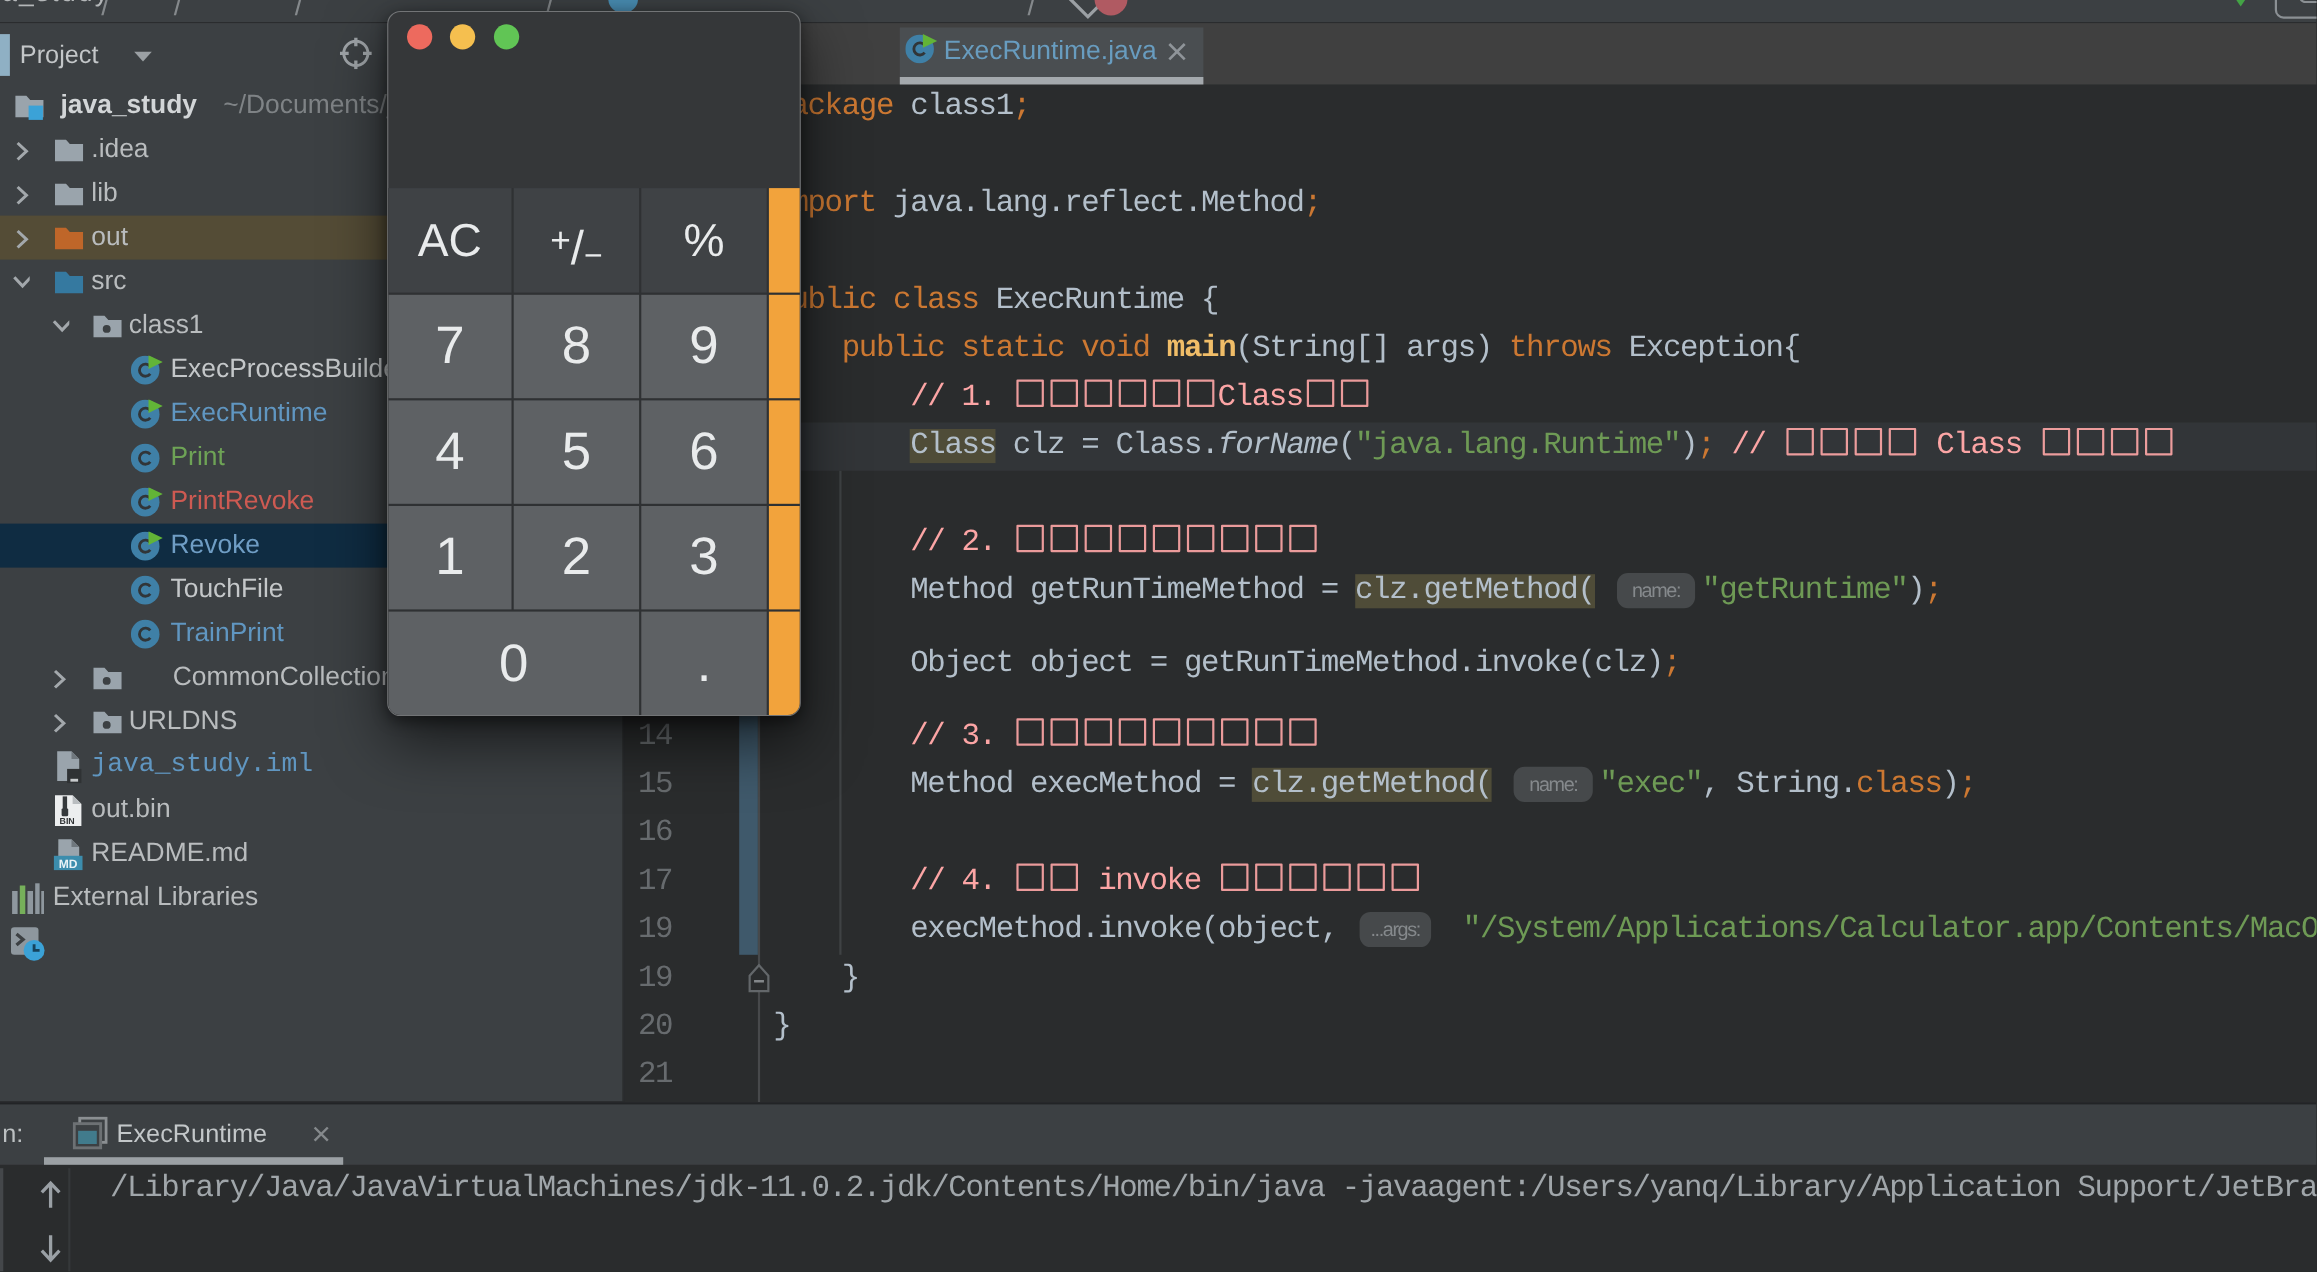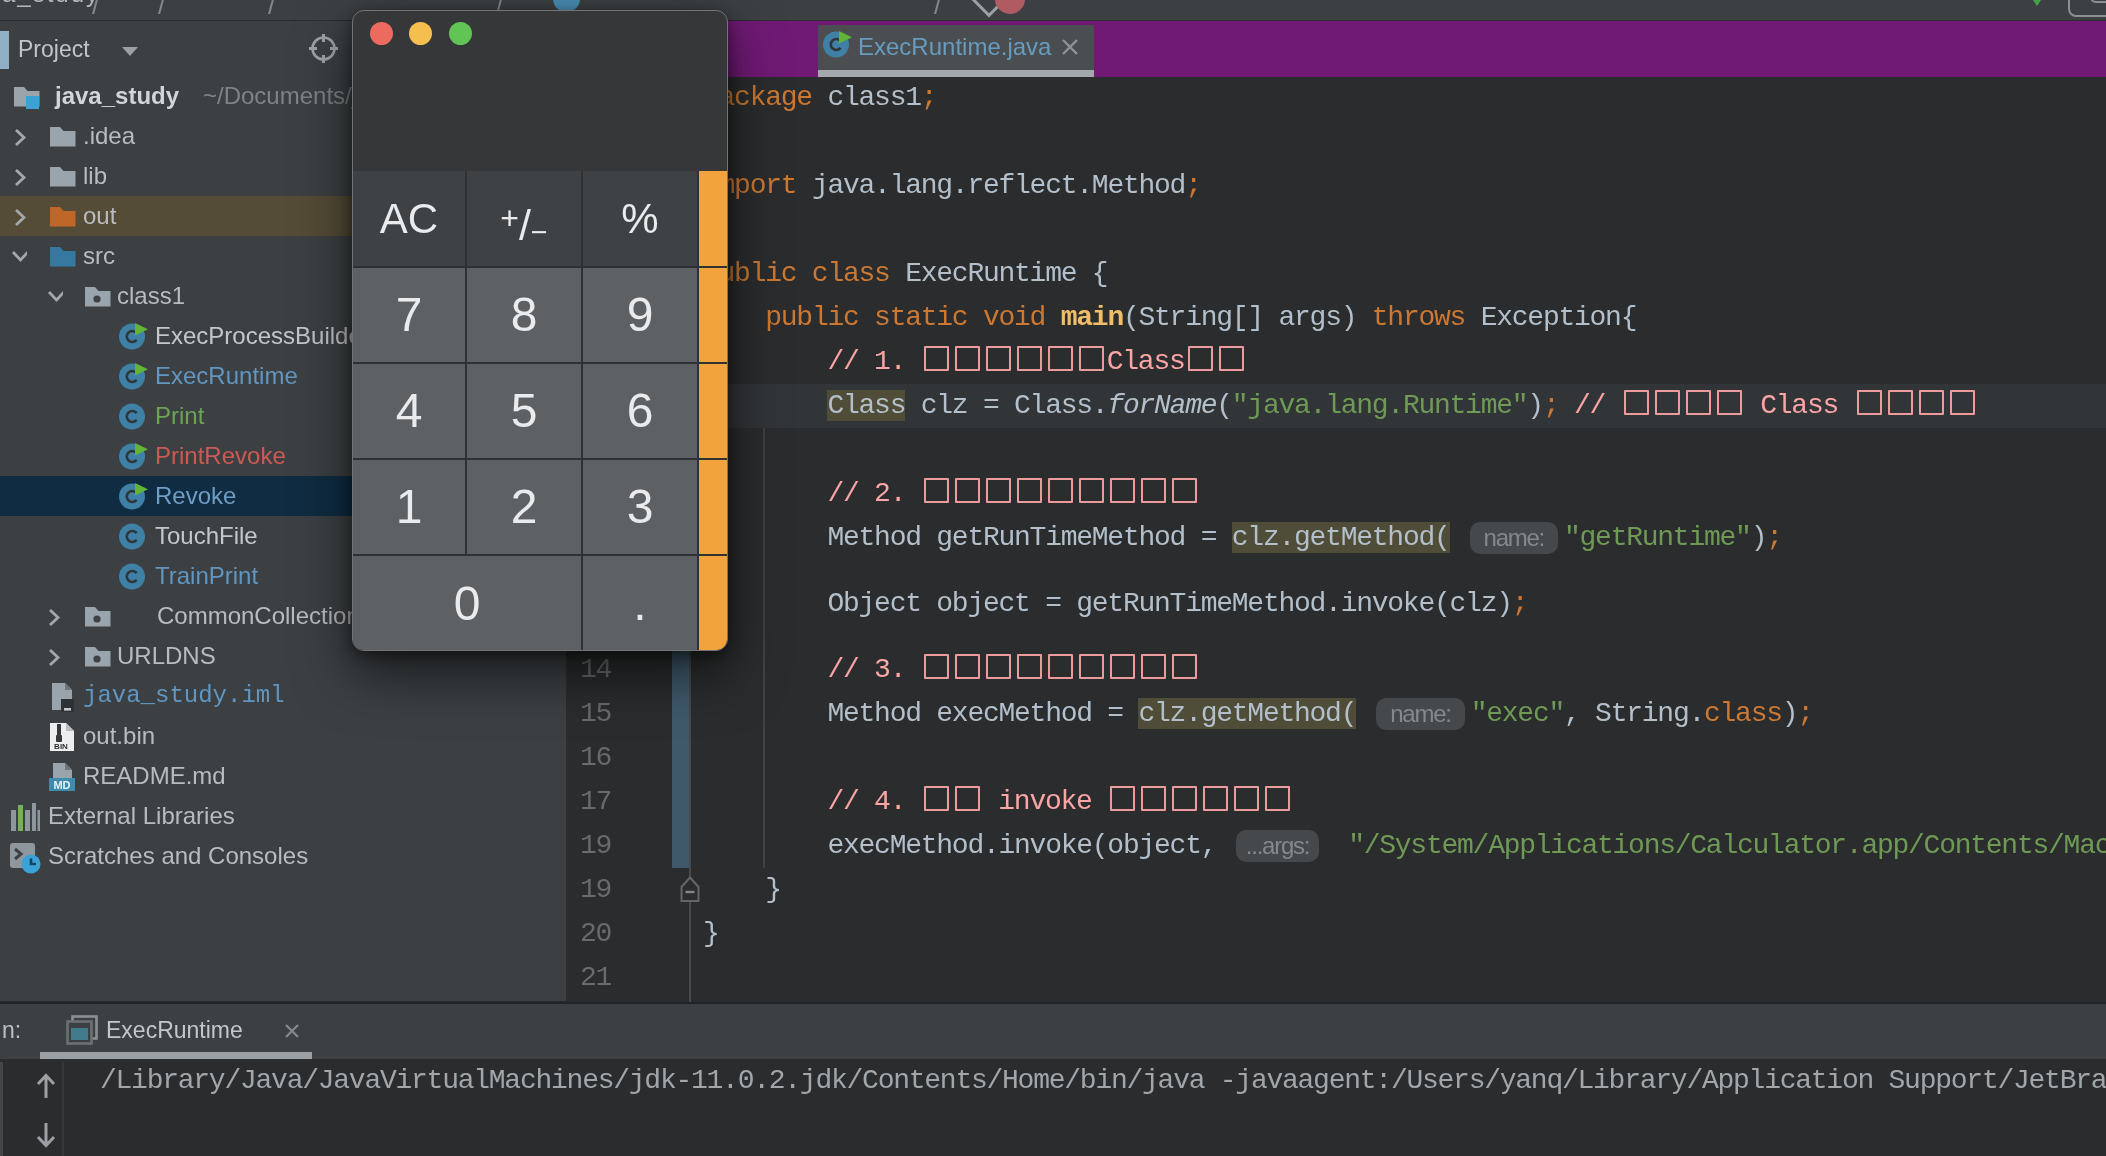--- a/index.html
+++ b/index.html
@@ -3,40 +3,40 @@
 <meta charset="utf-8">
 <style>
   html,body{margin:0;padding:0;}
   body{width:2106px;height:1156px;position:relative;overflow:hidden;background:#2a2c2d;
        font-family:"Liberation Sans",sans-serif;}
   .abs{position:absolute;}
   
   #navbar{left:0;top:0;width:2106px;height:20px;background:#3c4043;border-bottom:1px solid #2a2c2e;}
   #projpanel{left:0;top:21px;width:566px;height:980px;background:#3c4043;}
   #projdivider{left:566px;top:21px;width:2px;height:980px;background:#2b2d2f;}
-  #tabstrip{left:568px;top:21px;width:1538px;height:56px;background:#701a75;}
+  #tabstrip{left:568px;top:21px;width:1538px;height:56px;background:#404040;}
   #editor{left:568px;top:77px;width:1538px;height:925px;background:#2a2c2d;}
   #runbar{left:0;top:1002px;width:2106px;height:55px;background:#3c4043;border-top:2px solid #222426;}
   #console{left:0;top:1059px;width:2106px;height:97px;background:#2a2c2d;}
   
   .row{position:absolute;left:0;width:566px;height:40px;line-height:40px;font-size:24px;color:#b9bcbe;}
   .rowbg{position:absolute;left:0;width:566px;height:40px;}
   .tl{position:absolute;font-size:24px;line-height:40px;white-space:pre;}
   
   .cl{position:absolute;left:135px;height:44px;line-height:44px;white-space:pre;
       font-family:"Liberation Mono",monospace;font-size:28px;letter-spacing:-1.25px;color:#b3bfca;}
   .kw{color:#cc7832;}
   .sc{color:#cc7832;}
   .str{color:#6e9a55;}
   .cm{color:#fca5a5;}
   .yl{color:#f0bd68;font-weight:bold;}
   .it{font-style:italic;}
   .hl{background:#4f4c38;}
   .pill{display:inline-block;background:#46494b;color:#85898c;border-radius:10px;
-        font-size:24px;line-height:32px;height:32px;vertical-align:middle;
+        font-size:18px;line-height:32px;height:32px;vertical-align:middle;
         font-family:"Liberation Sans",sans-serif;}
   .p1{margin-left:20px;margin-right:6px;padding:0 14px;}
   .p2{margin-left:4px;margin-right:29px;padding:0 10px;}
   .gnum{position:absolute;width:60px;text-align:right;font-family:"Liberation Mono",monospace;
         font-size:28px;letter-spacing:-1.25px;line-height:44px;color:#676b6e;}
   .cjk{display:inline-block;box-sizing:border-box;width:25px;height:25px;border:2.5px solid;
        margin:0 3px;vertical-align:-2px;opacity:.92;border-radius:1px;}
   
   #calc{left:352px;top:10px;width:376px;height:641px;background:#353739;border-radius:12px;
         border:1px solid #727476;box-sizing:border-box;z-index:50;
@@ -239,21 +239,20 @@
         </svg>
         <span class="tl" style="left:48px;">External Libraries</span>
       </div>
 <div class="row" style="top:815px">
         <svg class="abs" style="left:9px;top:6px" width="32" height="32" viewBox="0 0 32 32">
           <rect x="1" y="1" width="25" height="25" rx="3" fill="#8e979e"></rect>
           <path d="M6 7 l6 5 -6 5" fill="none" stroke="#3c4043" stroke-width="3"></path>
           <circle cx="22" cy="22" r="9.5" fill="#3ba2d7"></circle>
           <path d="M22 16.5 v5.5 h5" fill="none" stroke="#16435c" stroke-width="2.6"></path>
         </svg>
-        <span class="tl" style="left:48px;">Scratches and Consoles</span>
       </div>
 </div>
 </div>
 <svg width="0" height="0" style="position:absolute">
   <defs>
     <g id="fold">
       <path d="M2 3 h10 l3.5 4 h12 v15.5 h-25.5 z"></path>
     </g>
     <g id="chevR">
         <polyline points="4,3 12,10.5 4,18" fill="none" stroke="#a3a8ac" stroke-width="2.8"></polyline>

